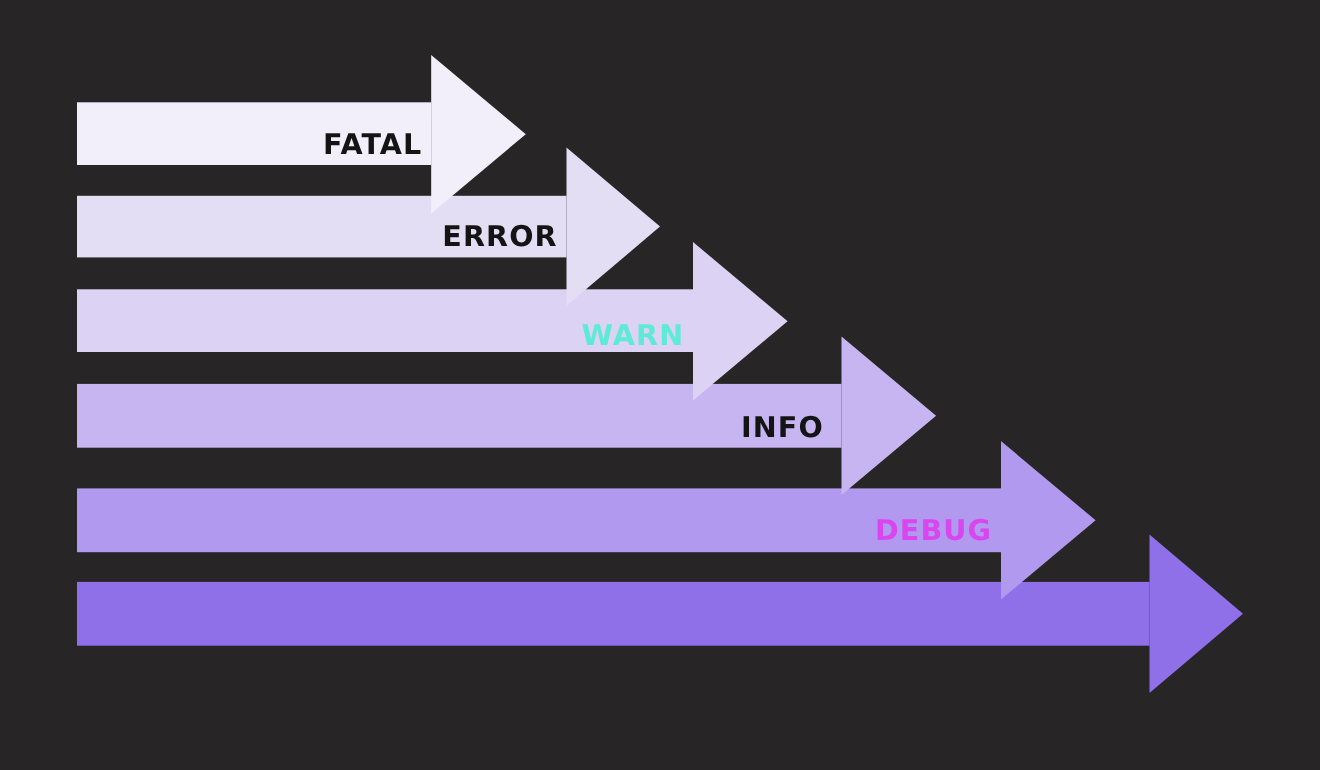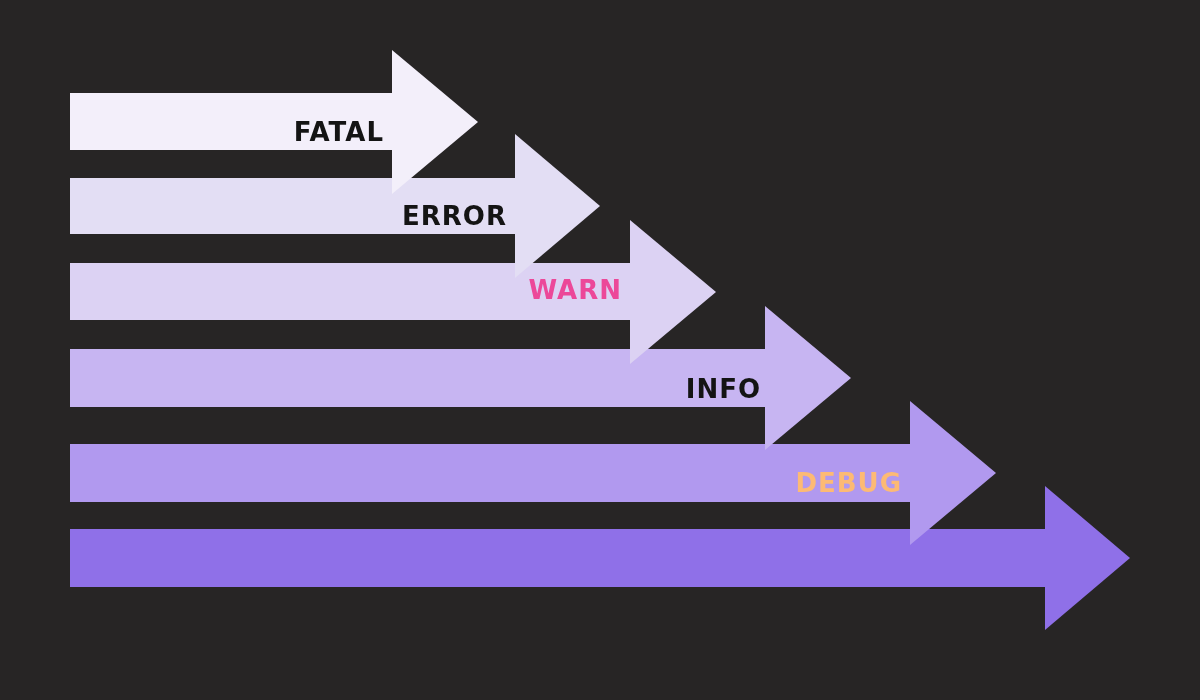--- a/index.html
+++ b/index.html
@@ -57,33 +57,33 @@
 
   <div class="arrow-row" style="z-index: 5;">
     <div class="arrow-bar" style="top: 178px; left: 70px; width: 445px; height: 56px; background: rgb(227, 222, 244);"></div>
     <div class="arrow-head" style="left: 515px; top: 134px; border-left: 85px solid rgb(227, 222, 244);"></div>
     <div class="arrow-label" style="top: 178px; left: 70px; width: 445px; height: 56px; color: rgb(20, 20, 20);">ERROR</div>
   </div>
 
   <div class="arrow-row" style="z-index: 4;">
     <div class="arrow-bar" style="top: 263px; left: 70px; width: 560px; height: 57px; background: rgb(220, 210, 243);"></div>
     <div class="arrow-head" style="left: 630px; top: 219.5px; border-left: 86px solid rgb(220, 210, 243);"></div>
-    <div class="arrow-label" style="top: 251px; left: 70px; width: 560px; height: 57px; color: #ec4899;">WARN</div>
+    <div class="arrow-label" style="top: 267px; left: 70px; width: 560px; height: 57px; color: #5eead4;">WARN</div>
   </div>
 
   <div class="arrow-row" style="z-index: 3;">
     <div class="arrow-bar" style="top: 349px; left: 70px; width: 695px; height: 58px; background: rgb(199, 181, 242);"></div>
     <div class="arrow-head" style="left: 765px; top: 306px; border-left: 86px solid rgb(199, 181, 242);"></div>
-    <div class="arrow-label" style="top: 349px; left: 74px; width: 695px; height: 60px; color: rgb(20, 20, 20);">INFO</div>
+    <div class="arrow-label" style="top: 349px; left: 62px; width: 695px; height: 60px; color: rgb(20, 20, 20);">INFO</div>
   </div>
 
   <div class="arrow-row" style="z-index: 2;">
     <div class="arrow-bar" style="top: 444px; left: 70px; width: 840px; height: 58px; background: rgb(177, 153, 239);"></div>
     <div class="arrow-head" style="left: 910px; top: 401px; border-left: 86px solid rgb(177, 153, 239);"></div>
-    <div class="arrow-label" style="top: 444px; left: 70px; width: 840px; height: 58px; color: #fdba74;">DEBUG</div>
+    <div class="arrow-label" style="top: 444px; left: 70px; width: 840px; height: 58px; color: #d946ef;">DEBUG</div>
   </div>
 
   <div class="arrow-row" style="z-index: 1;">
     <div class="arrow-bar" style="top: 529px; left: 70px; width: 975px; height: 58px; background: rgb(143, 112, 232);"></div>
     <div class="arrow-head" style="left: 1045px; top: 486px; border-left: 85px solid rgb(143, 112, 232);"></div>
   </div>
 
 </div>
 
 </body></html>

